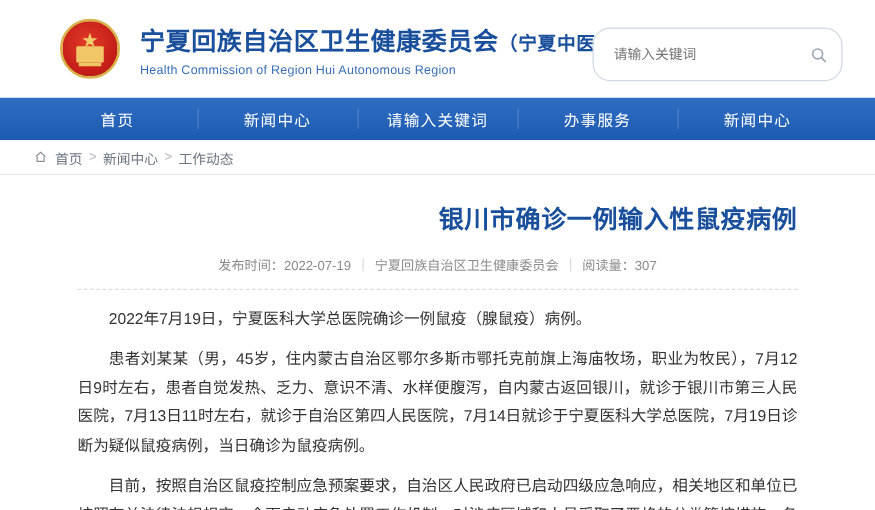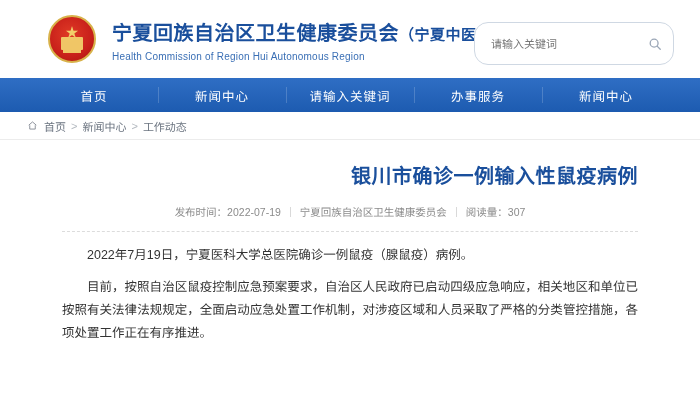--- a/index.html
+++ b/index.html
@@ -278,17 +278,18 @@
       <span class="divider"></span>
       <span class="m">宁夏回族自治区卫生健康委员会</span>
       <span class="divider"></span>
       <span class="m">阅读量：307</span>
     </div>
 
     <hr class="art-hr">
 
     <div class="art-body">
       <p>2022年7月19日，宁夏医科大学总医院确诊一例鼠疫（腺鼠疫）病例。</p>
+      <p>患者刘某某（男，45岁，住内蒙古自治区鄂尔多斯市鄂托克前旗上海庙牧场，职业为牧民），7月12日9时左右，患者自觉发热、乏力、意识不清、水样便腹泻，自内蒙古返回银川，就诊于银川市第三人民医院，7月13日11时左右，就诊于自治区第四人民医院，7月14日就诊于宁夏医科大学总医院，7月19日诊断为疑似鼠疫病例，当日确诊为鼠疫病例。</p>
       <p>目前，按照自治区鼠疫控制应急预案要求，自治区人民政府已启动四级应急响应，相关地区和单位已按照有关法律法规规定，全面启动应急处置工作机制，对涉疫区域和人员采取了严格的分类管控措施，各项处置工作正在有序推进。</p>
     </div>
   </div>
 
 </div>
 
 </body></html>

